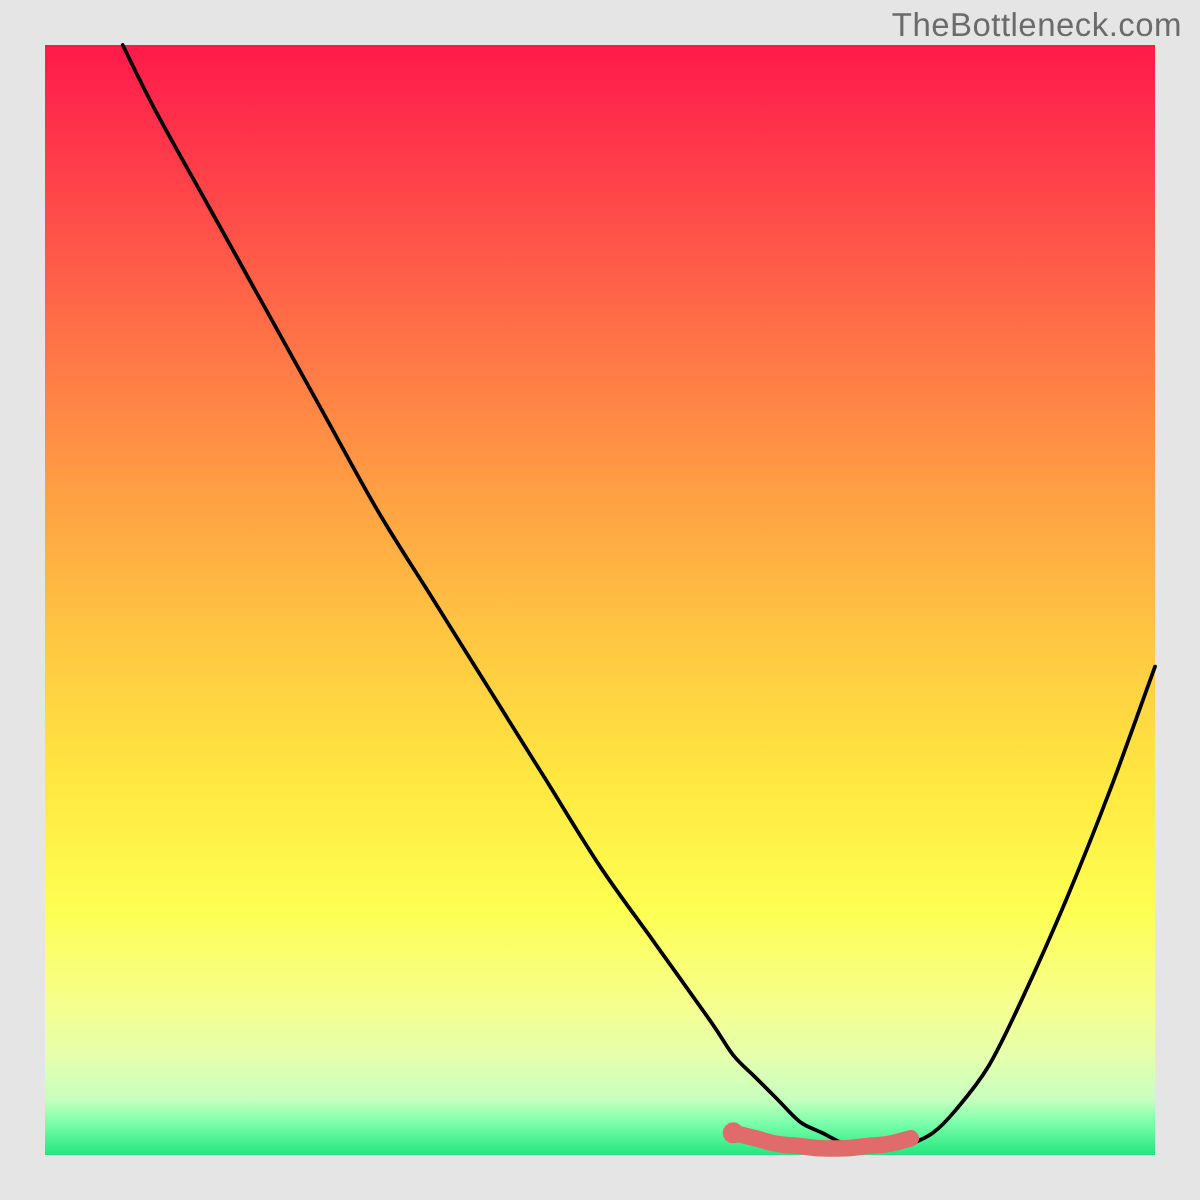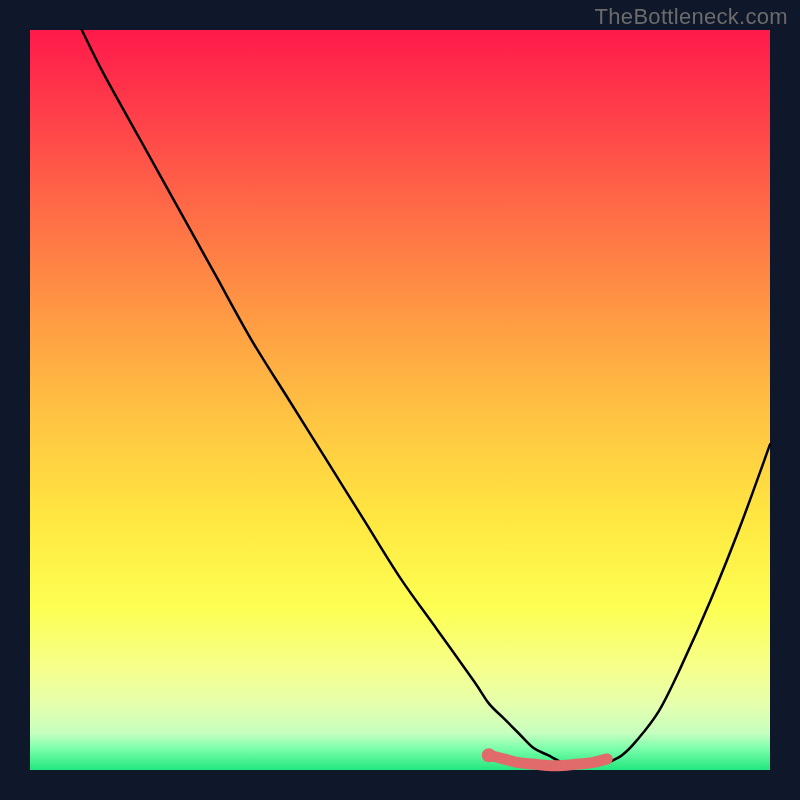--- a/index.html
+++ b/index.html
@@ -1,21 +1,21 @@
 <!DOCTYPE html>
 <html><head>
 <meta charset="utf-8">
 <style>
   * { margin: 0; padding: 0; box-sizing: border-box; }
   html, body { width: 800px; height: 800px; overflow: hidden; background: #000; }
   .frame {
     position: relative;
     width: 800px;
     height: 800px;
-    background: #0f172a;
+    background: #e5e5e5;
   }
   .watermark {
     position: absolute;
     top: 4px;
     right: 12px;
     color: #6b6b6b;
     font-family: Arial, Helvetica, sans-serif;
     font-size: 22px;
     letter-spacing: 0.3px;
     z-index: 10;

